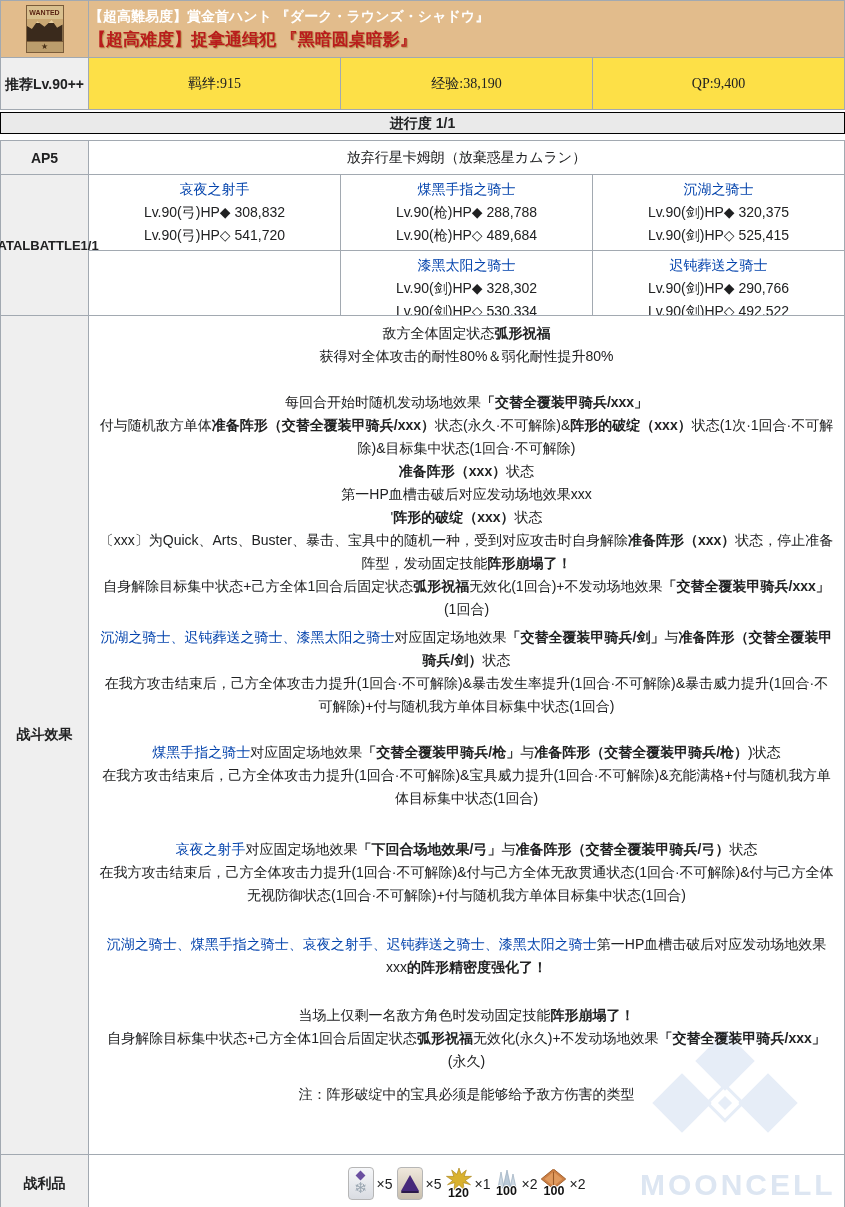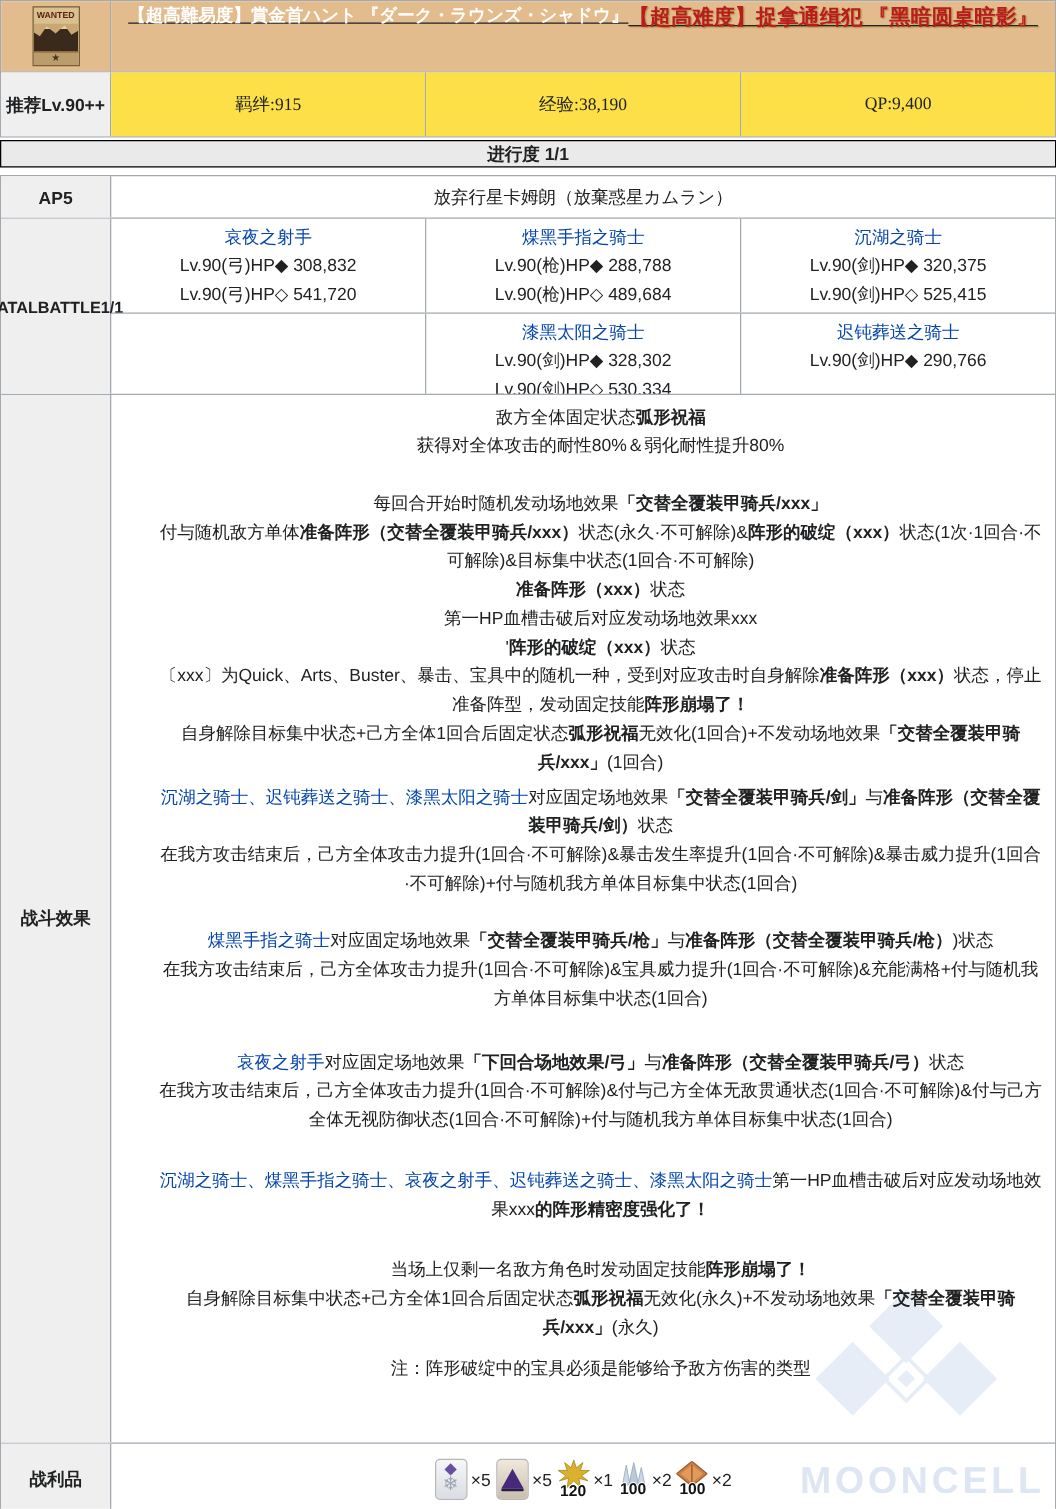--- a/index.html
+++ b/index.html
@@ -41,21 +41,21 @@
                  display:flex; align-items:center; justify-content:center; }
   .poster { width:38px; height:48px; border:1px solid #7a5c3a; background:#d9c08f;
             display:flex; flex-direction:column; overflow:hidden; }
   .poster .p-top { height:13px; font-size:7px; font-weight:bold; color:#5a2313;
                    text-align:center; line-height:13px; letter-spacing:0; }
   .poster .p-mid { flex:1; background:linear-gradient(#e8cf9e 0 4px,#3a2a1c 4px);
                    clip-path:polygon(0 100%,0 30%,15% 45%,30% 10%,50% 35%,70% 5%,85% 40%,100% 25%,100% 100%); }
   .poster .p-mid-wrap { flex:1; background:#caa873; }
   .poster .p-bot { height:11px; background:#bb9d6c; border-top:1px solid #7a5c3a;
                    text-align:center; font-size:8px; line-height:10px; color:#4a3219; }
-  .title-cell { flex:1; display:flex; flex-direction:row; justify-content:center; text-align:right;text-decoration:underline; }
+  .title-cell { flex:1; display:flex; flex-direction:column; justify-content:center; text-align:left; }
   .title-jp { color:#ffffff; font-size:14px; font-weight:bold; line-height:22px; }
   .title-cn { color:#b91c1c; font-size:17px; font-weight:bold; line-height:26px;
               text-shadow:1px 1px 1px #b8904f; }
 
   
   .info-row { height:51px; }
   .info-row .lblcell { font-size:14px; line-height:20px; }
   .info-row .ccell { background:#fde047; display:flex; align-items:center; justify-content:center;font-family:Liberation Serif, serif; }
 
   
@@ -72,21 +72,21 @@
   .enemy-row.r1 { height:76px; }
   .enemy-row.r2 { height:64px; }
   .enemy-cell { flex:1 1 0; text-align:center; padding-top:3px; line-height:23px; overflow:hidden; }
   .enemy-name { color:#0645ad; cursor:pointer; }
   .hp-line { color:#202122; }
 
   
   .effects-row { }
   .effects-cell { flex:1 1 0; height:838px; overflow:hidden; padding:6px 10px 0;
                   text-align:center; }
-  .fx { line-height:23px; font-size:14px;margin-left:28px; }
+  .fx { line-height:23px; font-size:14px; }
   .seg-b { font-weight:bold; }
   .seg-l { color:#0645ad; cursor:pointer; }
 
   
   .drops-row { height:57px; }
   .drops-cell { flex:1 1 0; display:flex; align-items:center; justify-content:center; gap:4px; }
   .drop-group { display:flex; align-items:center; gap:3px; }
   .drop-count { font-size:14px; color:#202122; }
   .mat-card { width:26px; height:33px; border:1px solid #b6b6b6; border-radius:4px;
               display:flex; flex-direction:column; align-items:center; justify-content:center;
@@ -181,20 +181,21 @@
         <div class="enemy-row r2">
           <div class="enemy-cell br"></div>
           <div class="enemy-cell br">
             <div class="enemy-name">漆黑太阳之骑士</div>
             <div class="hp-line">Lv.90(剑)HP◆ 328,302</div>
             <div class="hp-line">Lv.90(剑)HP◇ 530,334</div>
           </div>
           <div class="enemy-cell">
             <div class="enemy-name">迟钝葬送之骑士</div>
             <div class="hp-line">Lv.90(剑)HP◆ 290,766</div>
+            <div class="hp-line">Lv.90(剑)HP◇ 492,522</div>
           </div>
         </div>
       </div>
     </div>
 
     <div class="row effects-row bb">
       <div class="lblcell">战斗效果</div>
       <div class="effects-cell">
           <p class="fx"><span class="seg-p">敌方全体固定状态</span><span class="seg-b">弧形祝福</span></p>
           <p class="fx"><span class="seg-p">获得对全体攻击的耐性80%＆弱化耐性提升80%</span></p>

